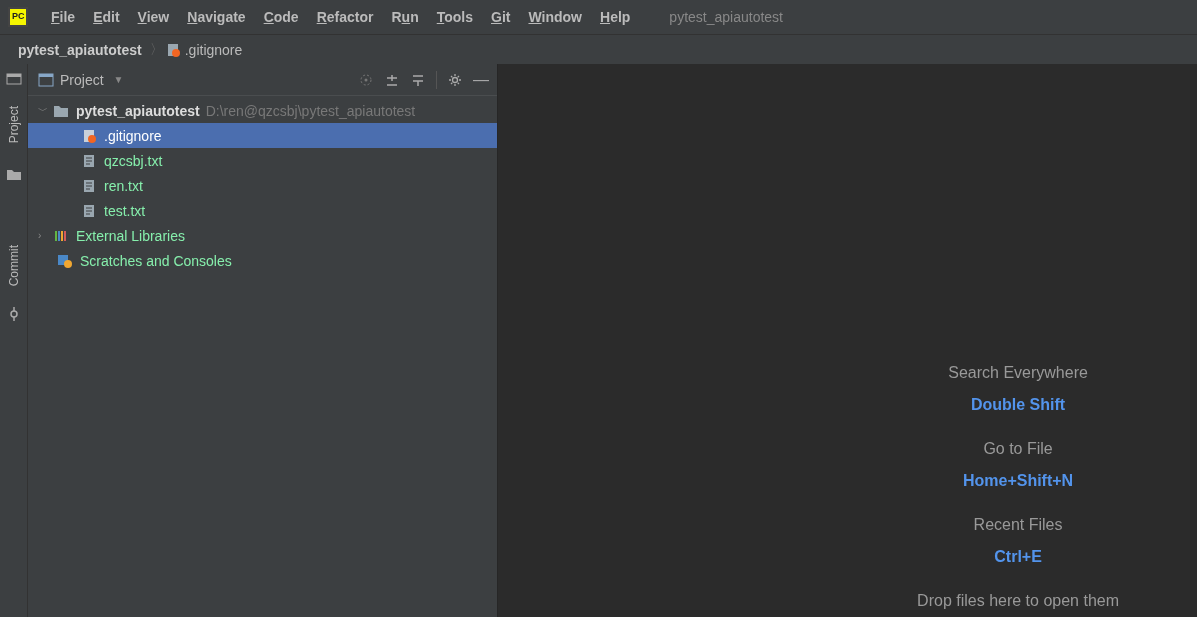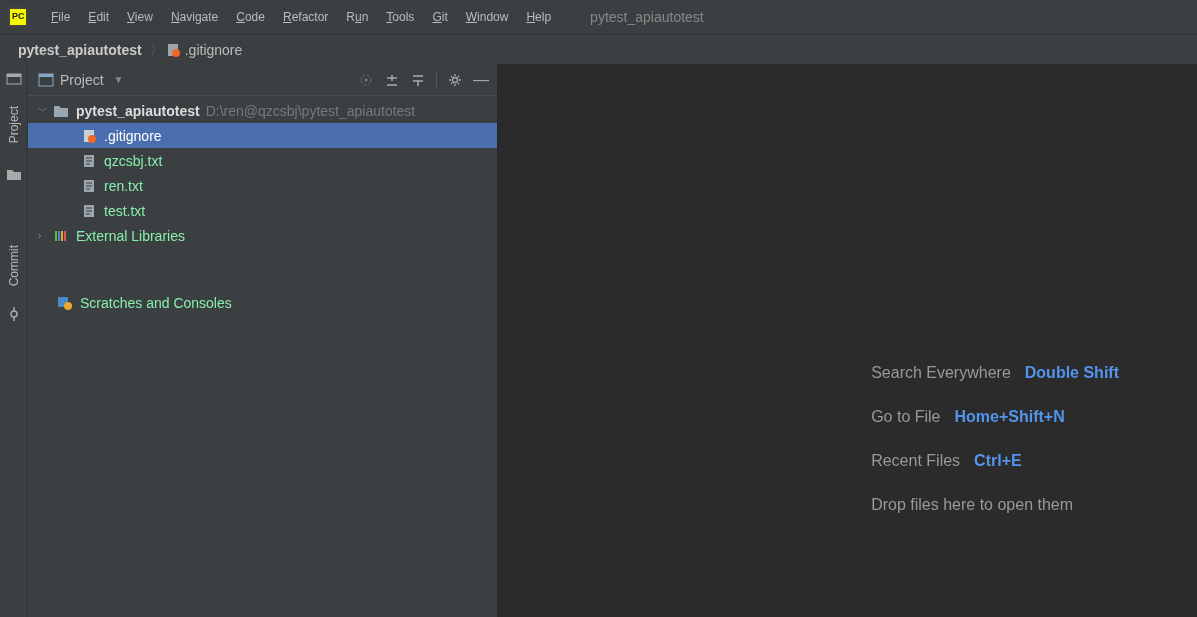--- a/index.html
+++ b/index.html
@@ -1,21 +1,21 @@
 <!DOCTYPE html>
 <html><head>
 <meta charset="utf-8">
 <style>
 * { margin:0; padding:0; box-sizing:border-box; font-family:"Segoe UI",Arial,sans-serif; }
 body { width:1197px; height:617px; background:#2b2b2b; color:#bbbbbb; overflow:hidden; font-size:13px; }
 
 .menubar { height:34px; background:#3c3f41; display:flex; align-items:center; padding-left:8px; gap:0; }
 .logo { width:20px; height:20px; background:#f6f600; border:2px solid #444; margin-right:14px; position:relative; }
 .logo::after{content:"PC";font-size:9px;font-weight:bold;color:#222;position:absolute;left:2px;top:2px;}
-.menu-item { color:#bbb; padding:0 9px; cursor:pointer; font-size:12px; }
+.menu-item { color:#bbb; padding:0 9px; cursor:pointer; font-size:14px;font-weight:bold; }
 .menu-item .u{ text-decoration:underline; }
 .menu-title { color:#888; margin-left:30px; font-size:14px; }
 
 .navbar { height:30px; background:#3c3f41; display:flex; align-items:center; padding-left:12px; font-size:14px; border-top:1px solid #323232; }
 .nav-crumb { color:#bbb; padding:2px 6px; }
 .nav-sep { color:#666; margin:0 2px; }
 .nav-file { display:flex; align-items:center; gap:5px; }
 
 .body { display:flex; height:553px; }
 
@@ -32,25 +32,25 @@
 
 .tree { flex:1; padding-top:2px; user-select:none; }
 .tree-row { height:25px; display:flex; align-items:center; padding-left:10px; cursor:pointer; font-size:14px; }
 .tree-row.sel { background:#4b6eaf; color:#fff; }
 .tree-row .arrow { width:14px; display:inline-block; color:#888; font-size:10px; }
 .tree-row .ic { width:18px; display:inline-flex; justify-content:center; margin-right:6px; }
 .tree-row .name { color:#86efac; }
 .tree-row.sel .name { color:#fff; }
 .tree-row .hint { color:#787878; margin-left:6px; }
 .indent2 { padding-left:52px; }
-.indent1b { padding-left:32px;margin-top:42px; }
+.indent1b { padding-left:32px; }
 
 .editor { flex:1; background:#2b2b2b; position:relative; }
 .welcome { position:absolute; right:78px; top:300px; display:flex; flex-direction:column; gap:26px; }
-.welcome-row { display:flex; align-items:center; gap:14px; font-size:16px; }
+.welcome-row { display:flex; align-items:center; gap:14px; font-size:16px;flex-direction:column; }
 .welcome-label { color:#999; }
 .welcome-key { color:#5394ec;font-weight:bold; }
 
 svg { display:block; }
 .folder-ic{fill:#9aa7b0;}
 .file-ic{fill:#9aa7b0;}
 </style>
 </head>
 <body>
 

